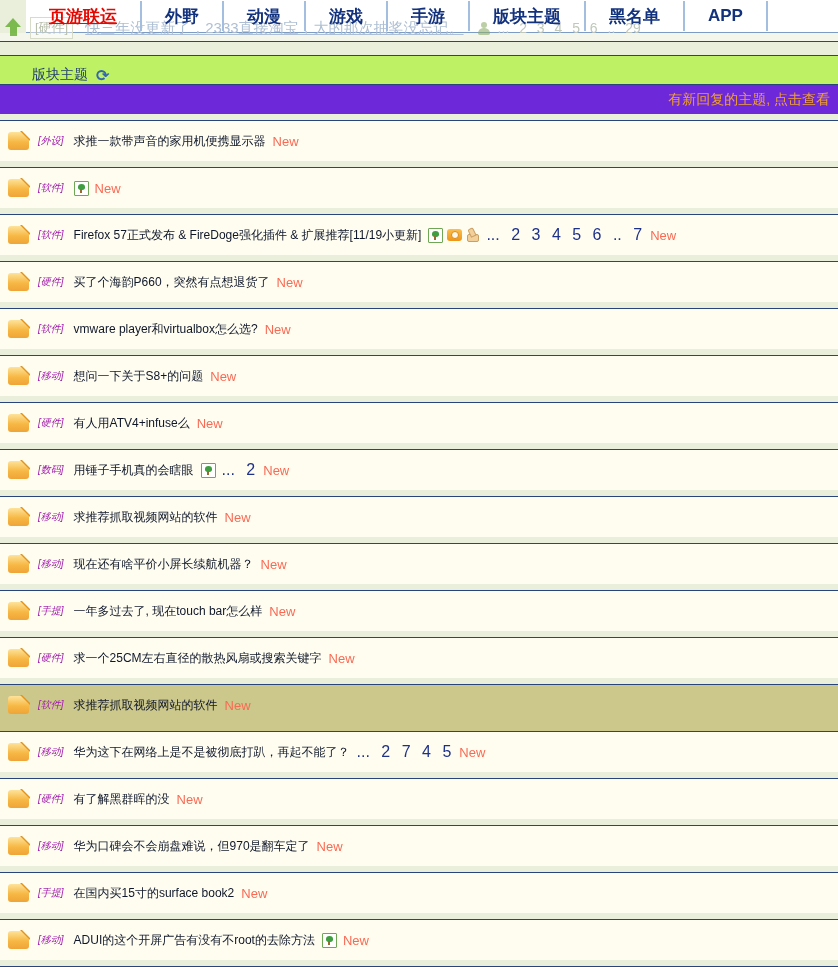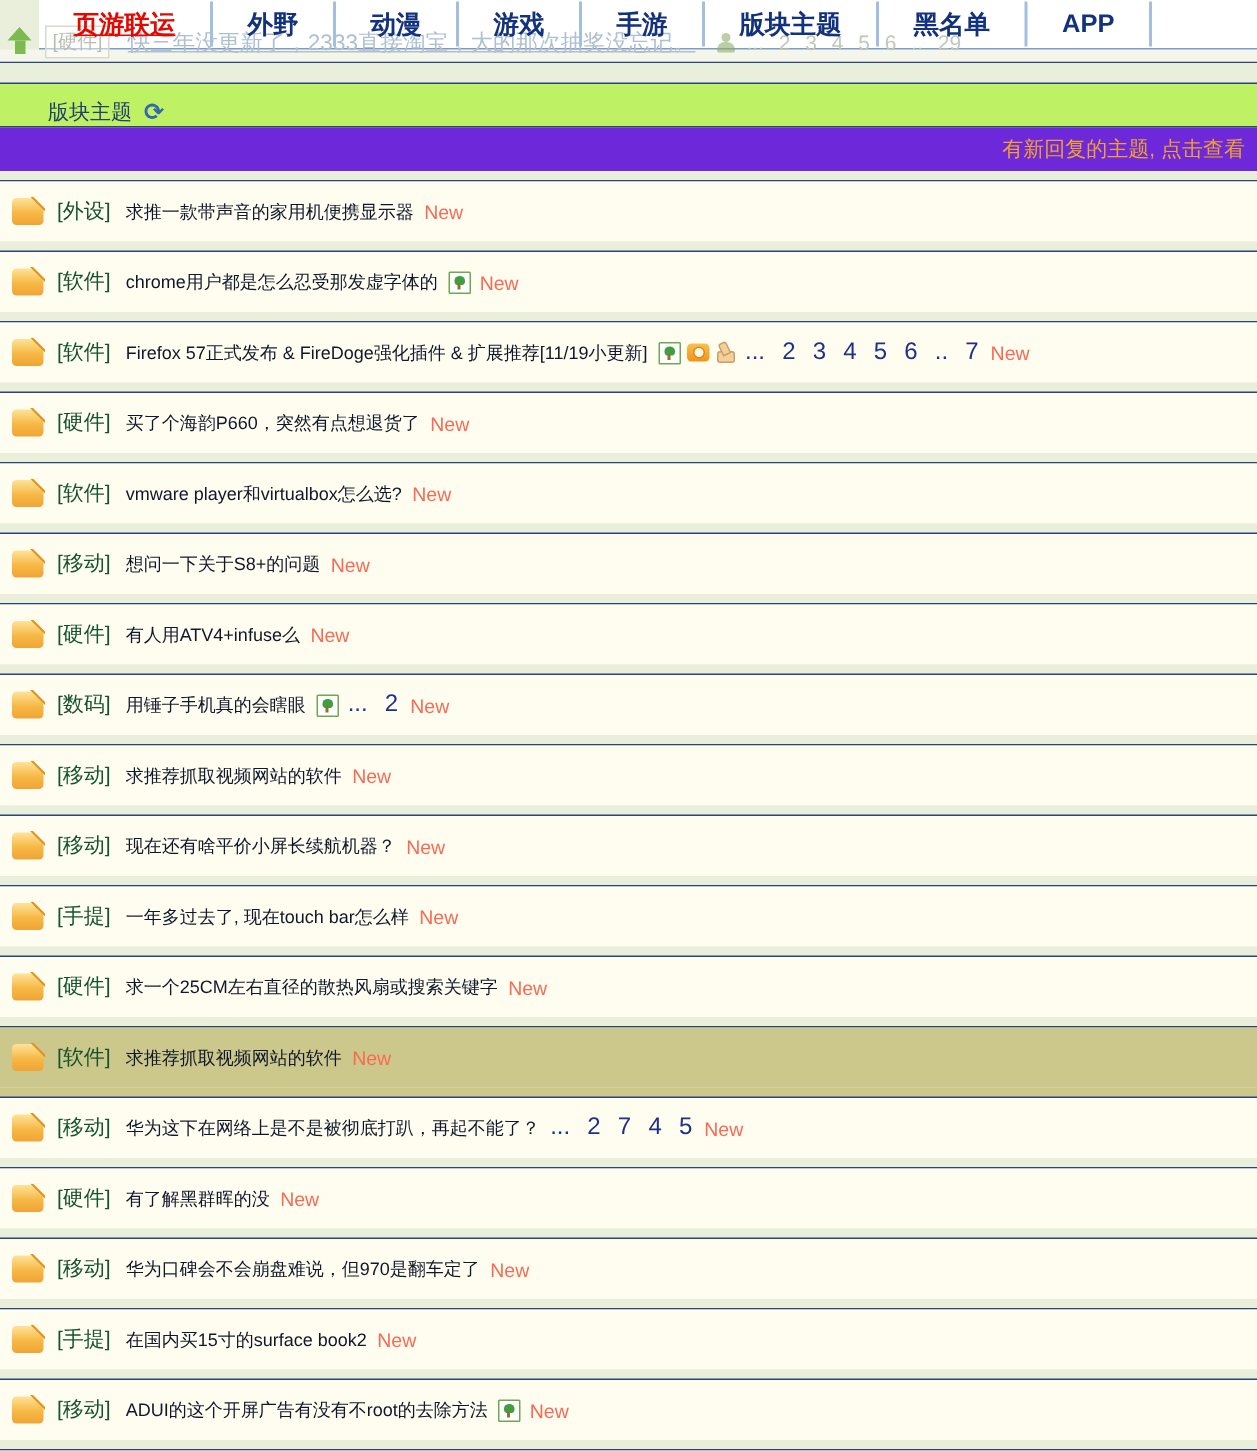--- a/index.html
+++ b/index.html
@@ -79,21 +79,21 @@
     flex:0 0 auto; position:relative; width:21px; height:18px; margin-right:9px;
     background:linear-gradient(180deg,#fee39a 0%,#f7b844 55%,#efa437 100%);
     border-radius:3px;
   }
   .folder::before { content:""; position:absolute; top:-1px; right:-1px; width:0; height:0;
     border-top:10px solid #e0931f; border-left:10px solid transparent; border-radius:0 3px 0 0; }
   .folder::after  { content:""; position:absolute; top:-1px; right:-1px; width:0; height:0;
     border-top:8px solid #fffdf0; border-left:8px solid transparent; }
   .thread-block.hl .folder::after { border-top-color:#ccc88b; }
 
-  .t-cat { flex:0 0 auto; font-size:14px; color:#14532d; margin-right:10px; cursor:pointer; }
+  .t-cat { flex:0 0 auto; font-size:10px; color:#a21caf; margin-right:10px; cursor:pointer;font-style:italic; }
   .t-title { flex:0 0 auto; font-size:12px; color:#0f172a; margin-right:7px; cursor:pointer; }
   .t-icons { flex:0 0 auto; display:flex; align-items:center; gap:4px; margin-right:6px; }
   .t-icons:empty { display:none; margin:0; }
   .t-pages { flex:0 0 auto; font-size:16px; color:#1e3189; word-spacing:7px; margin-right:8px; cursor:pointer; }
   .t-new { flex:0 0 auto; font-size:13px; color:#f96a54; cursor:pointer; }
 
   
   .icon-image { position:relative; width:13px; height:13px; background:#fff; border:1px solid #6fa757; border-radius:1px; }
   .icon-image::before { content:""; position:absolute; left:3px; top:2px; width:7px; height:6px;
     background:#3f9e3f; border-radius:50% 50% 40% 40%; }
@@ -175,21 +175,20 @@
       <span class="t-title">求推一款带声音的家用机便携显示器</span>
 
       <span class="t-new">New</span>
     </div>
     <div class="sep"></div>
   </div>
     <div class="thread-block">
     <div class="thread">
       <span class="folder"></span>
       <span class="t-cat">[软件]</span>
-      <span class="t-title">chrome用户都是怎么忍受那发虚字体的</span>
       <span class="t-icons">
           <span class="icon-image"></span>
         </span>
 
       <span class="t-new">New</span>
     </div>
     <div class="sep"></div>
   </div>
     <div class="thread-block">
     <div class="thread">

